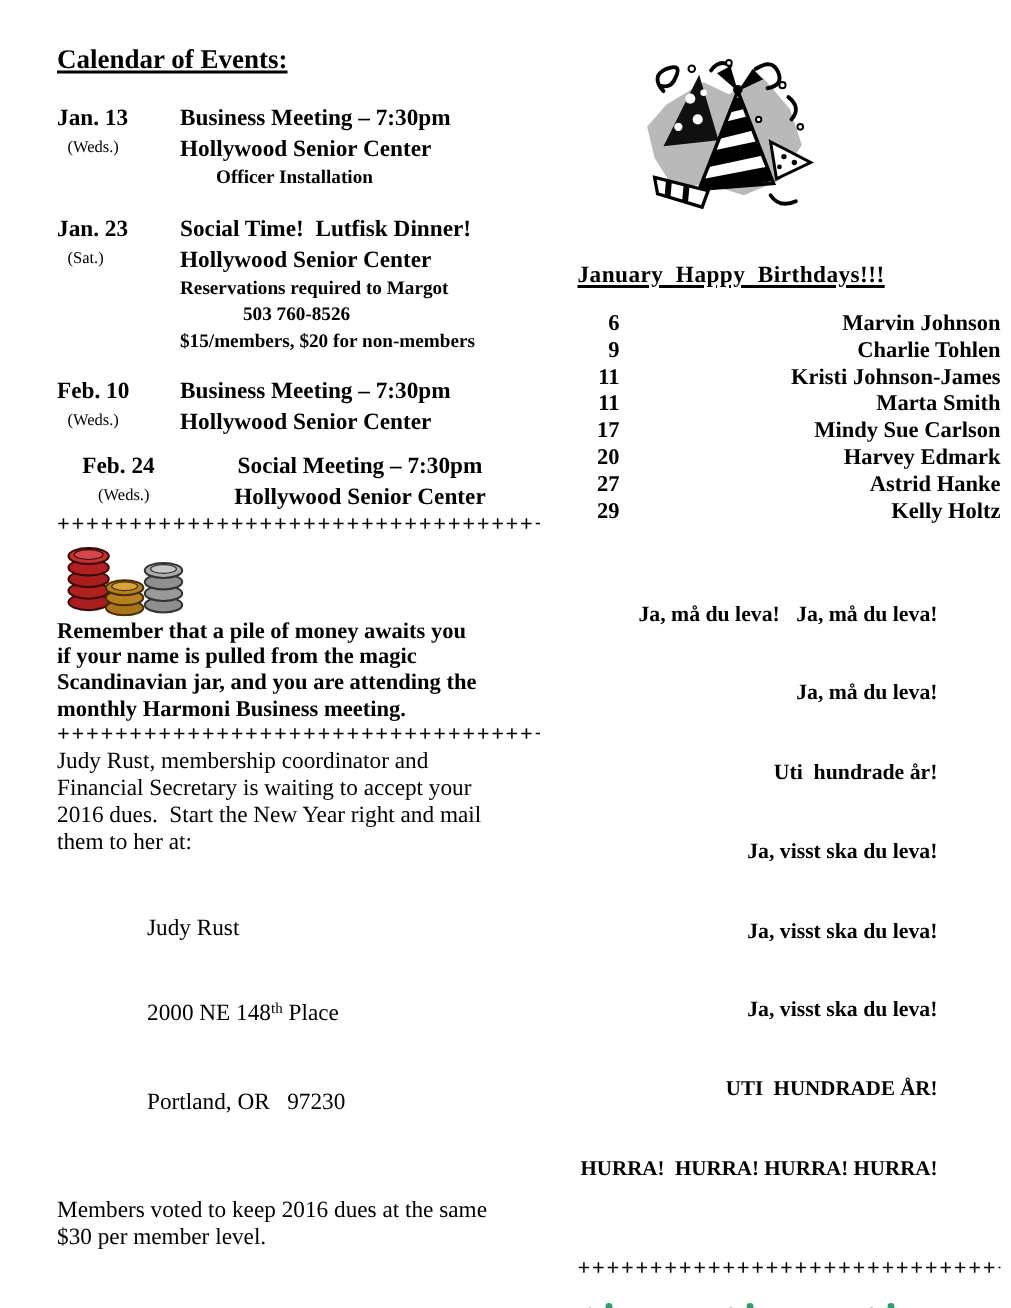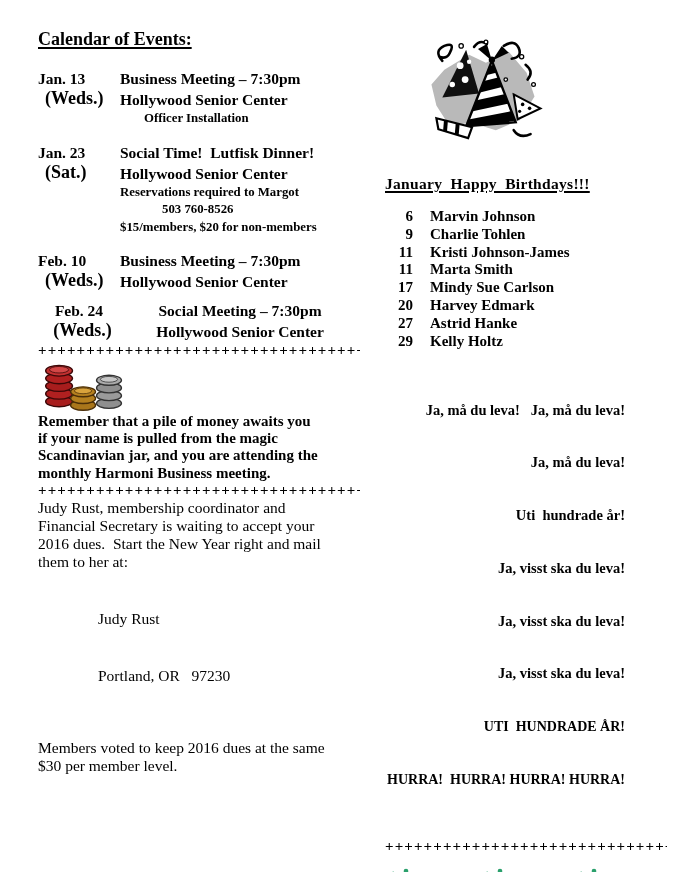--- a/index.html
+++ b/index.html
@@ -14,21 +14,21 @@
 
   .h-title {
     font-size:18px; font-weight:bold; text-decoration:underline;
     text-decoration-thickness:1.6px; text-underline-offset:2px;
     line-height:22px; white-space:pre;
   }
   .cal-title { margin:0 0 18px 0; }
 
   .event { display:grid; grid-template-columns:82px 1fr; margin-bottom:14px; }
   .date  { font-weight:bold; font-size:15.5px; line-height:21px; white-space:pre; }
-  .day   { font-weight:bold; font-size:18px; line-height:18px; padding-left:7px; white-space:pre; }
+  .day   { font-weight:normal; font-size:11px; line-height:18px; padding-left:7px; white-space:pre; }
   .ev-main { font-weight:bold; font-size:15.5px; line-height:21px; white-space:pre; }
   .ev-sub  { font-weight:bold; font-size:12.8px; line-height:17.5px; white-space:pre; }
   .ev-sub.officer { padding-left:24px; }
   .ev-sub.center  { padding-left:42px; }
   .feb { margin-bottom:8px; }
 
   .plus-row { font-weight:bold; font-size:15px; line-height:17px;
               letter-spacing:1.1px; white-space:nowrap; overflow:hidden; }
 
   .coins-wrap { margin:4px 0 2px 0; }
@@ -38,21 +38,21 @@
   .para { font-size:15.5px; line-height:18px; white-space:pre-wrap; }
   .address { margin:0 0 0 60px; font-size:15.5px; line-height:19px; white-space:pre; }
   .address .sup { font-size:10px; position:relative; top:-5px; }
   .members-note { margin-top:16px; }
 
   .party-wrap { margin-left:27px; }
   .bday-title { font-size:15.5px; letter-spacing:0.3px; margin:24px 0 13px 0; }
   .bday-row { display:grid; grid-template-columns:28px 1fr; column-gap:17px;
               font-weight:bold; font-size:15px; line-height:17.8px; }
   .bday-day { text-align:right; }
-  .bday-name { white-space:pre; }
+  .bday-name { white-space:pre;text-align:right; }
 
   .song { margin-top:16px; width:240px; text-align:right;
           font-weight:bold; font-size:14.5px; line-height:17.6px; white-space:pre; }
   .song .caps { font-size:14px; }
 
   .r-plus1 { margin-top:14px; }
   .teapots { display:flex; justify-content:space-between; width:240px; margin:10px 0 2px 0; }
 
   svg { display:block; }
 </style>
@@ -148,20 +148,21 @@
 monthly Harmoni Business meeting.</div>
   <div class="plus-row">++++++++++++++++++++++++++++++++++</div>
 
   <div class="para">Judy Rust, membership coordinator and
 Financial Secretary is waiting to accept your
 2016 dues.  Start the New Year right and mail
 them to her at:</div>
 
   <div class="address">
     <div>Judy Rust</div>
+    <div><span>2000 NE 148</span><span class="sup">th</span><span> Place</span></div>
     <div>Portland, OR   97230</div>
   </div>
 
   <div class="para members-note">Members voted to keep 2016 dues at the same
 $30 per member level.</div>
 
 </div>
 
 <div class="col-right">
 

